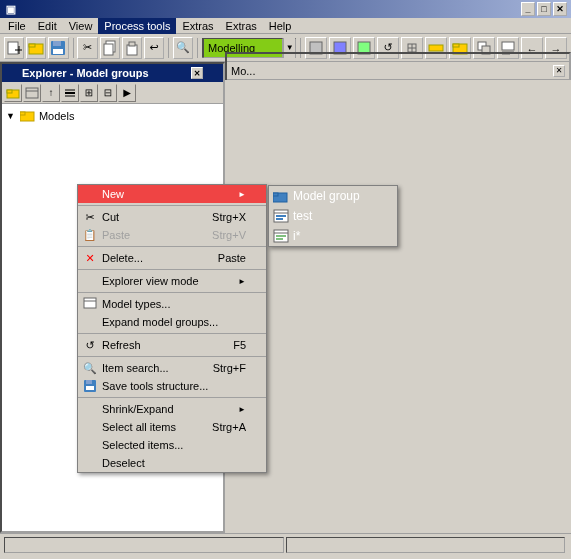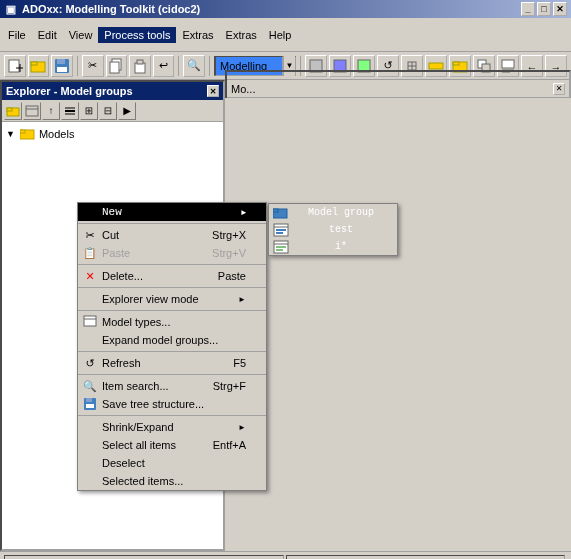--- a/index.html
+++ b/index.html
@@ -46,21 +46,21 @@
       align-items: center;
       justify-content: center;
       font-size: 9px;
       cursor: pointer;
       color: black;
     }
 
     
     .menu-bar {
       background: #d4d0c8;
-      height: 34px;
+      height: 16px;
       display: flex;
       align-items: center;
       padding: 0 2px;
       border-bottom: 1px solid #a0a0a0;
     }
     .menu-item {
       padding: 2px 6px;
       cursor: pointer;
       font-size: 11px;
     }
@@ -91,27 +91,27 @@
       font-size: 11px;
     }
     .toolbar-separator {
       width: 1px;
       height: 20px;
       background: #a0a0a0;
       margin: 0 2px;
     }
     .toolbar-combo {
       border: 1px inset #a0a0a0;
-      background: #3b82f6;
+      background: #84cc16;
       height: 20px;
       padding: 0 4px;
       font-size: 11px;
       display: flex;
       align-items: center;
-      width: 68px;
+      width: 80px;
     }
     .toolbar-combo-arrow {
       width: 12px;
       background: #d4d0c8;
       height: 20px;
       border-left: 1px solid #a0a0a0;
       display: flex;
       align-items: center;
       justify-content: center;
       font-size: 8px;
@@ -140,21 +140,21 @@
       position: relative;
       display: flex;
       flex-direction: column;
     }
     .panel-title-bar {
       background: #0a246a;
       color: white;
       height: 18px;
       display: flex;
       align-items: center;
-      padding: 0 4px;
+      padding: 0 20px;
       font-size: 11px;
       font-weight: bold;
     }
     .panel-close-btn {
       margin-left: auto;
       width: 12px;
       height: 12px;
       background: #d4d0c8;
       border: 1px outset #fff;
       display: flex;
@@ -212,23 +212,22 @@
     .context-menu-item {
       padding: 3px 20px 3px 24px;
       cursor: pointer;
       display: flex;
       align-items: center;
       justify-content: space-between;
       position: relative;
       font-size: 11px;
     }
     .context-menu-item:hover, .context-menu-item.highlighted {
-      background: #000000;
+      background: #ef4444;
       color: white;
-      font-family: Liberation Mono, monospace;
     }
     .context-menu-item.disabled {
       color: #a0a0a0;
     }
     .context-menu-separator {
       height: 1px;
       background: #a0a0a0;
       margin: 2px 0;
     }
     .context-menu-shortcut {
@@ -258,23 +257,22 @@
       box-shadow: 2px 2px 4px rgba(0,0,0,0.4);
       width: 130px;
       z-index: 101;
     }
     .submenu-item {
       padding: 3px 8px 3px 24px;
       cursor: pointer;
       display: flex;
       align-items: center;
       gap: 6px;
-      font-size: 10px;
+      font-size: 12px;
       position: relative;
-      justify-content: center;
     }
     .submenu-icon {
       position: absolute;
       left: 4px;
       width: 16px;
       height: 14px;
       display: flex;
       align-items: center;
       justify-content: center;
     }
@@ -305,21 +303,20 @@
       align-items: center;
       flex: 1;
       margin-right: 2px;
     }
   </style>
 </head>
 <body>
 
 <div class="title-bar">
   <span class="title-bar-icon">▣</span>
-  <span>ADOxx: Modelling Toolkit (cidoc2)</span>
   <div class="title-controls">
     <div class="title-btn">_</div>
     <div class="title-btn">□</div>
     <div class="title-btn">✕</div>
   </div>
 </div>
 
 <div class="menu-bar">
   <span class="menu-item">File</span>
   <span class="menu-item">Edit</span>
@@ -569,40 +566,40 @@
       </div>
 
       <div class="context-menu-item">
         <span class="context-menu-icon">
           <svg width="14" height="14" viewBox="0 0 14 14">
               <rect x="1" y="1" width="12" height="12" fill="#4080c0" rx="1"></rect>
               <rect x="3" y="1" width="6" height="4" fill="#80a0d0"></rect>
               <rect x="3" y="7" width="8" height="4" fill="white"></rect>
             </svg>
         </span>
-        <span>Save tree structure...</span>
+        <span>Save tools structure...</span>
       </div>
       <div class="context-menu-separator"></div>
 
       <div class="context-menu-item">
         <span>Shrink/Expand</span>
         <span class="context-menu-arrow">►</span>
       </div>
 
       <div class="context-menu-item">
         <span>Select all items</span>
-        <span class="context-menu-shortcut">Entf+A</span>
+        <span class="context-menu-shortcut">Strg+A</span>
+      </div>
+
+      <div class="context-menu-item">
+        <span>Selected items...</span>
       </div>
 
       <div class="context-menu-item">
         <span>Deselect</span>
-      </div>
-
-      <div class="context-menu-item">
-        <span>Selected items...</span>
       </div>
     </div>
 
   </div>
 
   <div class="right-panel">
     <div style="display:flex; align-items:center; background:#d4d0c8; height:18px; border-bottom:1px solid #a0a0a0;">
       <div style="border:2px inset #a0a0a0; height:18px; display:flex; align-items:center; padding:17px 4px; font-size:11px; flex:1;">
         <span>Mo...</span>
         <div style="margin-left:auto; width:12px; height:12px; background:#d4d0c8; border:1px outset #fff; display:flex; align-items:center; justify-content:center; font-size:8px; cursor:pointer;">✕</div>

